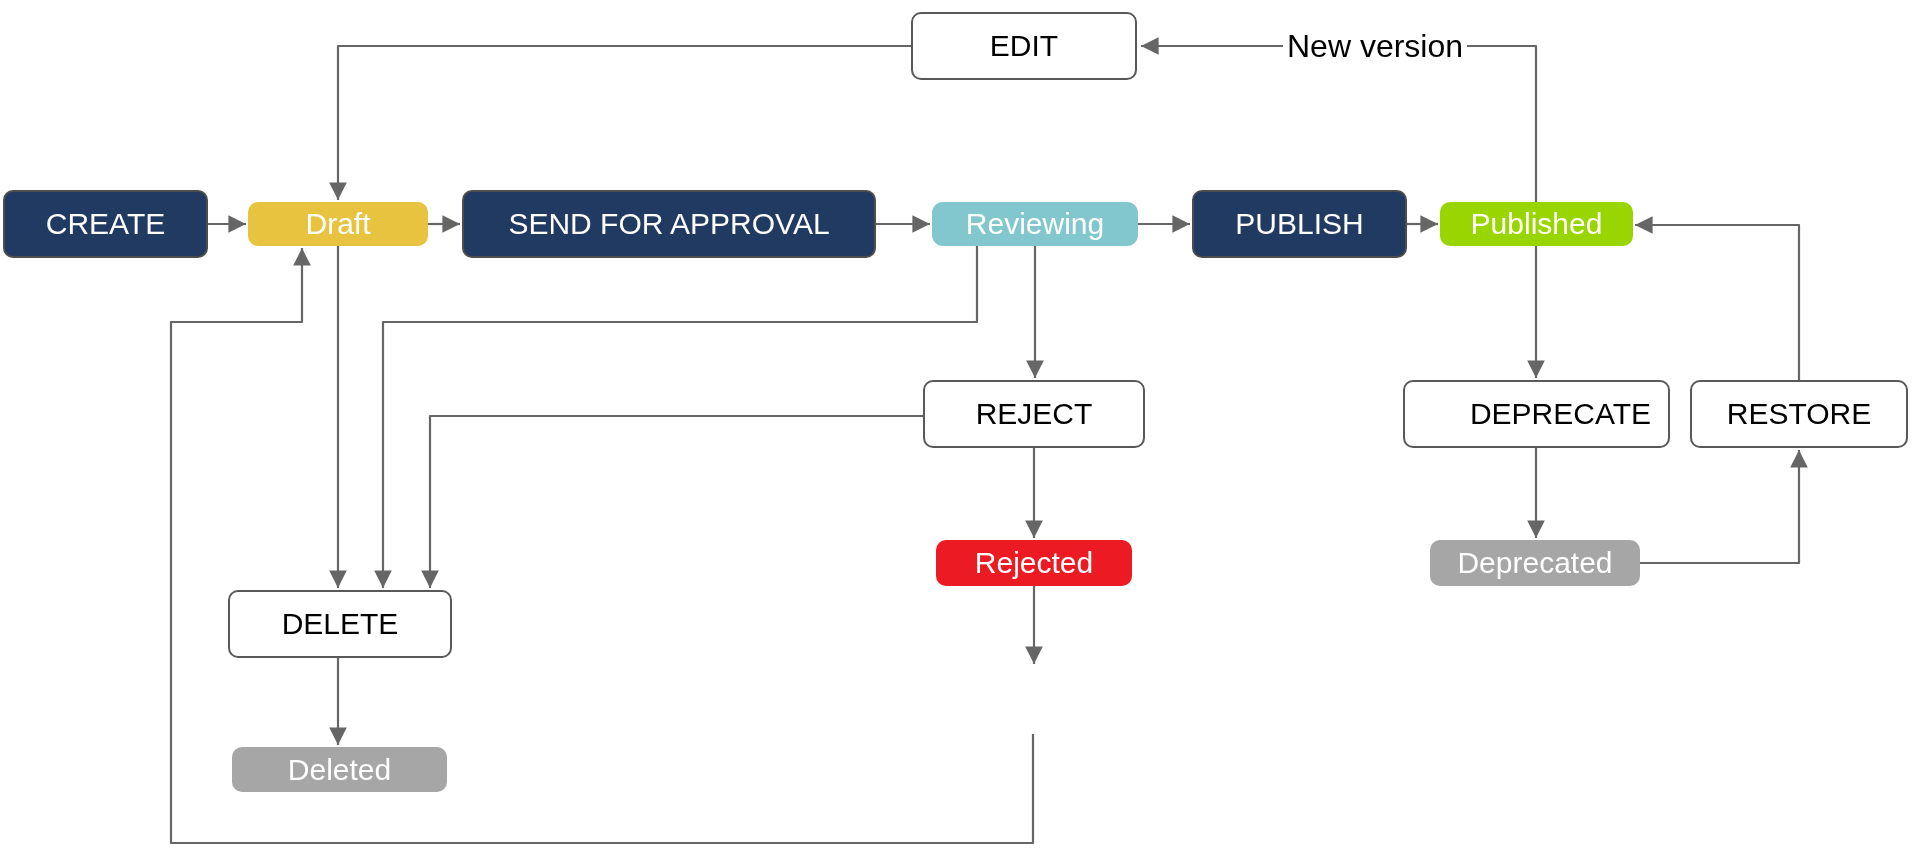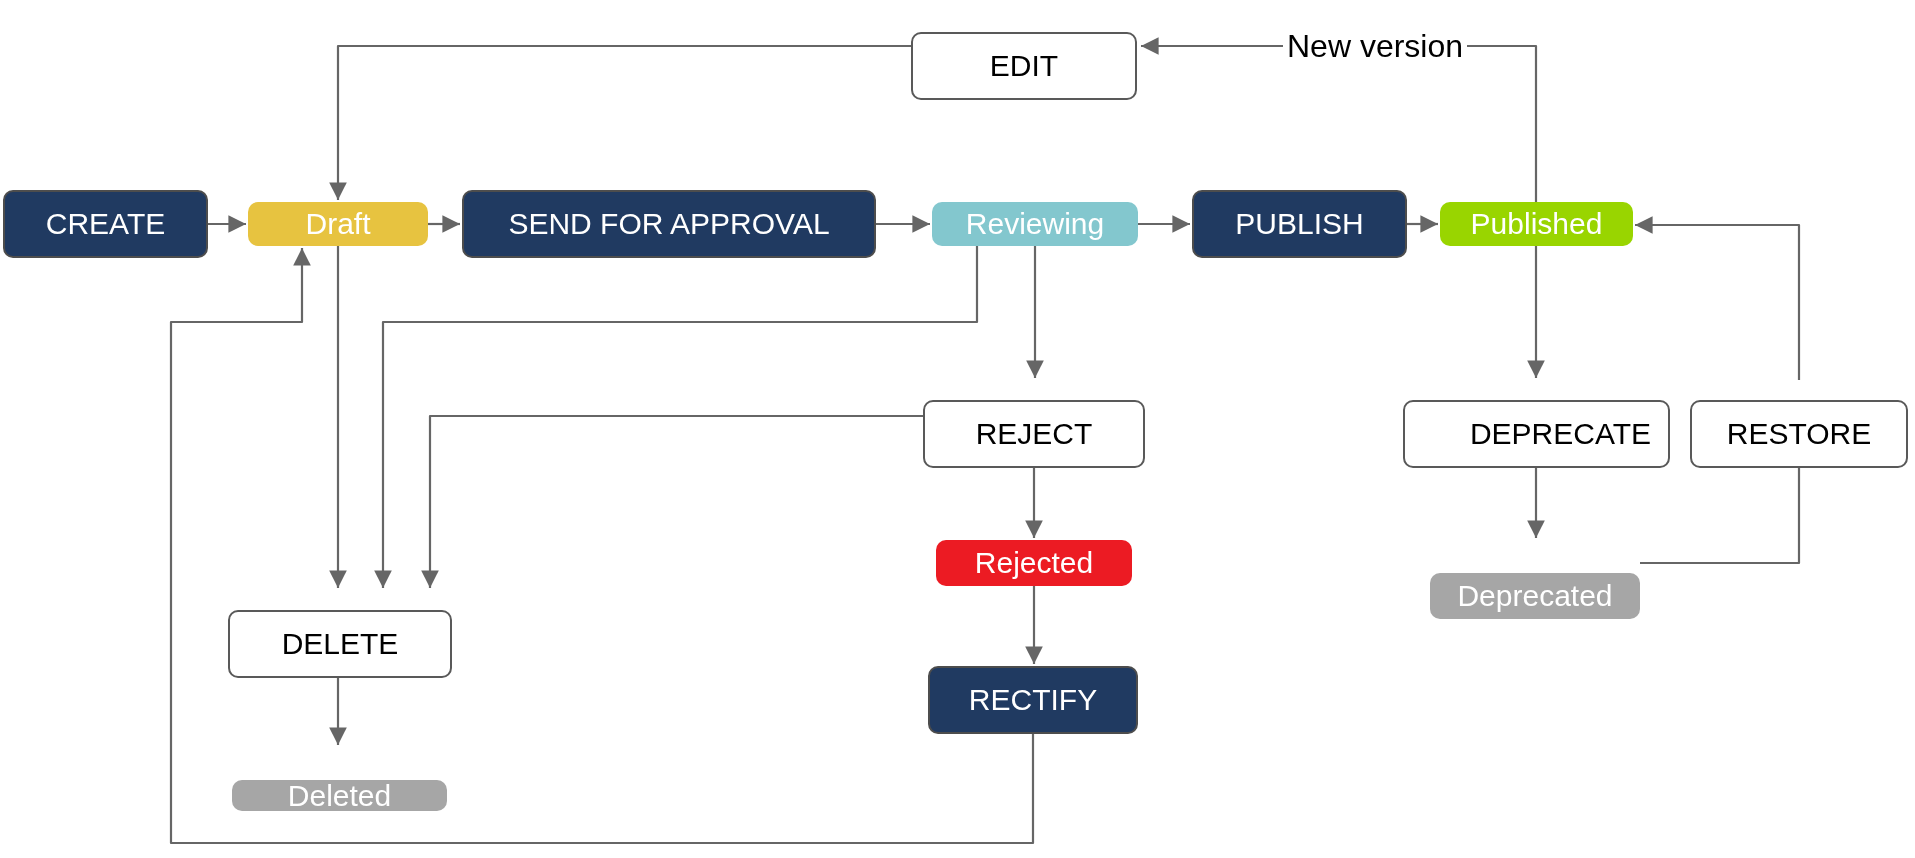--- a/index.html
+++ b/index.html
@@ -26,42 +26,41 @@
   }
   .action-dark{
     background:var(--c-navy);
     color:var(--c-text-light);
     border:2px solid var(--c-dark-border);
   }
   .action-light{
     background:#ffffff;
     color:var(--c-text-dark);
     border:2px solid var(--c-light-border);
-    margin-top:20px;
   }
   .state{border:none;color:var(--c-text-light);}
   .state-yellow{background:var(--c-yellow);}
-  .state-teal{background:var(--c-teal);}
+  .state-teal{background:var(--c-teal);border-radius:11px;}
   .state-green{background:var(--c-green);}
   .state-red{background:var(--c-red);}
-  .state-gray{background:var(--c-gray);margin-top:33px;}
+  .state-gray{background:var(--c-gray);}
 
   
   #node-create    {left:3px;   top:190px; width:205px; height:68px;}
   #node-draft     {left:248px; top:202px; width:180px; height:44px;align-items:center;}
   #node-sfa       {left:462px; top:190px; width:414px; height:68px;}
   #node-reviewing {left:932px; top:202px; width:206px; height:44px;}
   #node-publish   {left:1192px;top:190px; width:215px; height:68px;}
   #node-published {left:1440px;top:202px; width:193px; height:44px;}
   #node-edit      {left:911px; top:12px;  width:226px; height:68px;}
   #node-reject    {left:923px; top:380px; width:222px; height:68px;}
   #node-rejected  {left:936px; top:540px; width:196px; height:46px;}
   #node-rectify   {left:928px; top:666px; width:210px; height:68px;}
   #node-delete    {left:228px; top:590px; width:224px; height:68px;}
-  #node-deleted   {left:232px; top:747px; width:215px; height:31px;align-items:center;}
+  #node-deleted   {left:232px; top:747px; width:215px; height:45px;align-items:center;}
   #node-deprecate {left:1403px;top:380px; width:267px; height:68px;padding-left:48px;}
   #node-restore   {left:1690px;top:380px; width:218px; height:68px;}
   #node-deprecated{left:1430px;top:540px; width:210px; height:46px;}
 
   #edge-label-new-version{
     position:absolute;
     left:1283px; top:24px; width:184px; height:44px;
     background:#ffffff;
     display:flex;align-items:center;justify-content:center;
     font-size:32px;color:var(--c-text-dark);
@@ -120,23 +119,20 @@
     </div>
   <div class="node action-light" id="node-edit">
       <span>EDIT</span>
     </div>
   <div class="node action-light" id="node-reject">
       <span>REJECT</span>
     </div>
   <div class="node state state-red" id="node-rejected">
       <span>Rejected</span>
     </div>
-  <div class="node action-dark" id="node-rectify">
-      <span>RECTIFY</span>
-    </div>
   <div class="node action-light" id="node-delete">
       <span>DELETE</span>
     </div>
   <div class="node state state-gray" id="node-deleted">
       <span>Deleted</span>
     </div>
   <div class="node action-light" id="node-deprecate">
       <span>DEPRECATE</span>
     </div>
   <div class="node action-light" id="node-restore">

